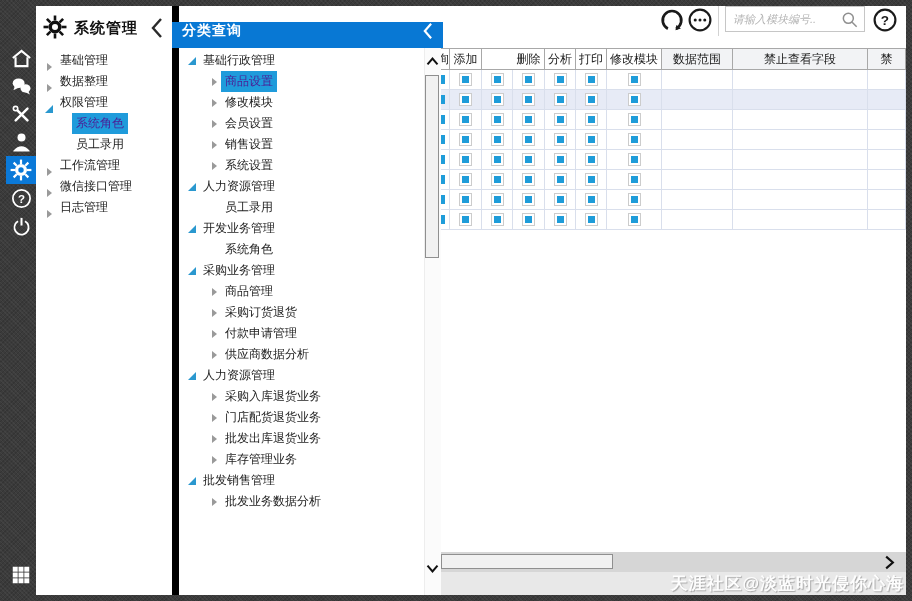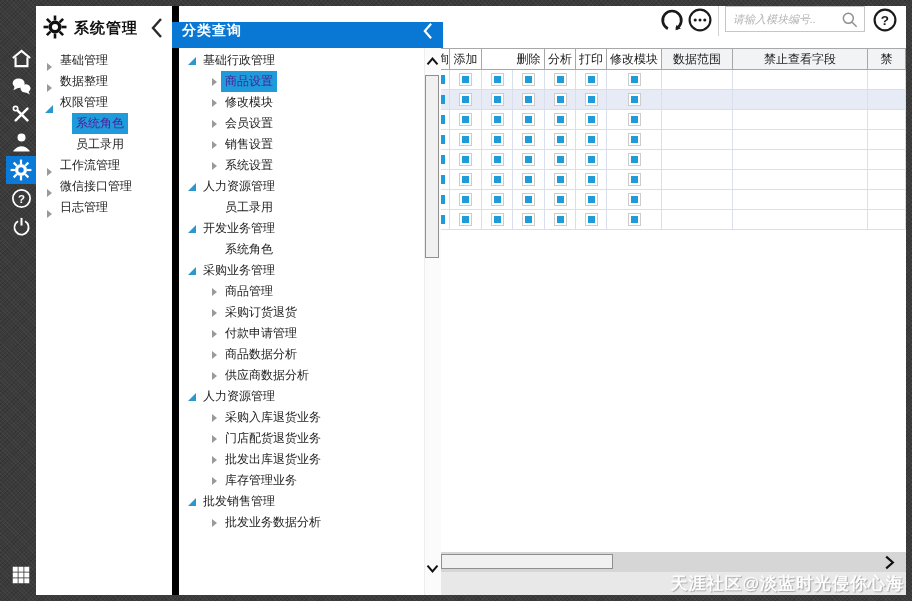--- a/index.html
+++ b/index.html
@@ -307,26 +307,20 @@
       <div class="tree-item lvl1">
         <span class="arr">
           <span class="tri-col"></span>
         </span>
         <span class="lbl">付款申请管理</span>
       </div>
       <div class="tree-item lvl1">
         <span class="arr">
           <span class="tri-col"></span>
         </span>
-        <span class="lbl">商品数据分析</span>
-      </div>
-      <div class="tree-item lvl1">
-        <span class="arr">
-          <span class="tri-col"></span>
-        </span>
         <span class="lbl">供应商数据分析</span>
       </div>
       <div class="tree-item">
         <span class="arr">
           <span class="tri-exp"></span>
         </span>
         <span class="lbl">人力资源管理</span>
       </div>
       <div class="tree-item lvl1">
         <span class="arr">

